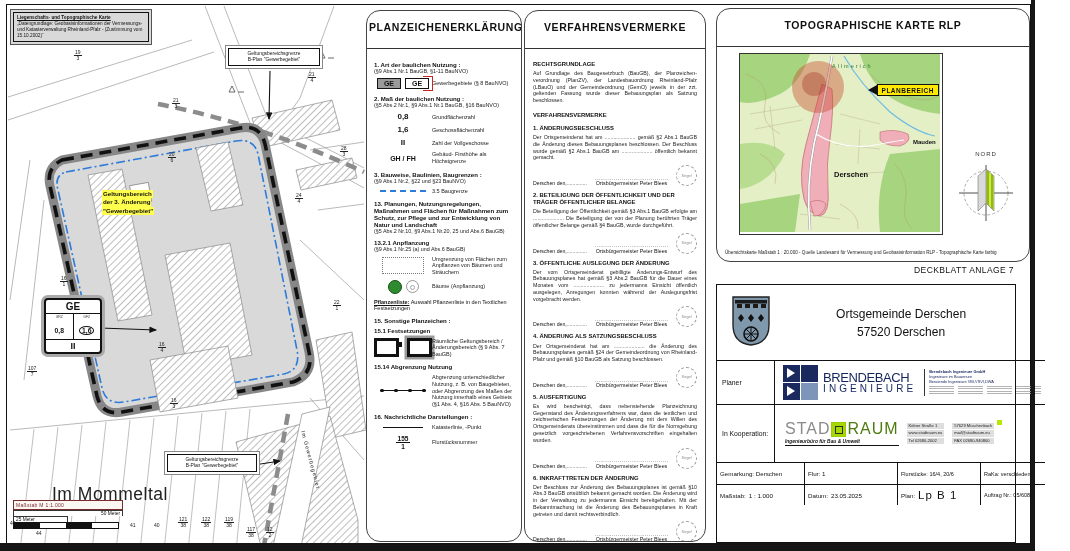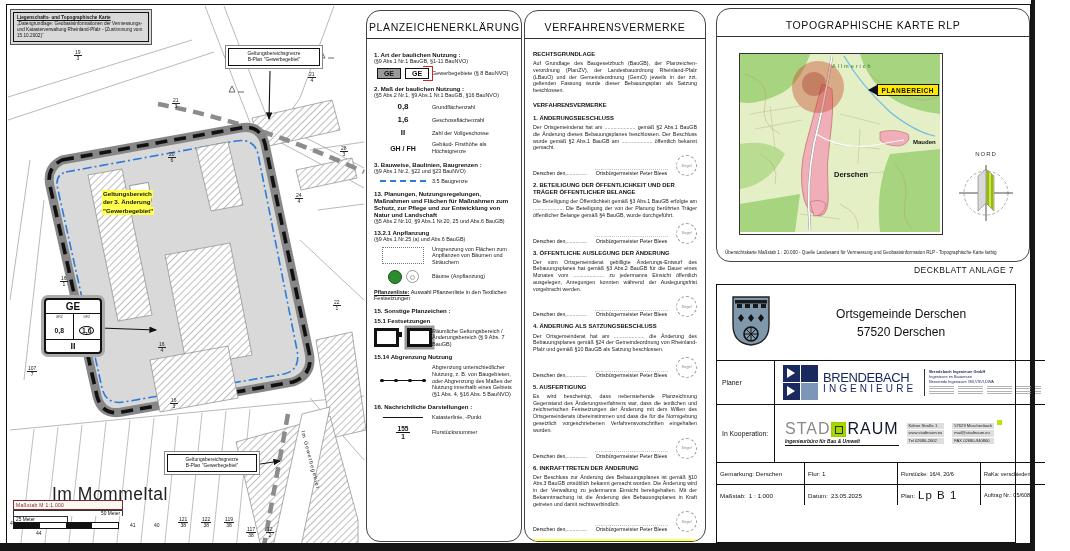--- a/index.html
+++ b/index.html
@@ -5,22 +5,22 @@
   html,body{margin:0;padding:0;background:#fff;}
   .sheet{position:relative;width:1070px;height:551px;background:#fff;overflow:hidden;
          font-family:"Liberation Sans",sans-serif;color:#111;}
   .abs{position:absolute;}
   .frame{position:absolute;left:6px;top:4px;width:1023px;height:539px;border:1.5px solid #111;}
   .edge-right{position:absolute;left:1031px;top:0;width:4px;height:551px;background:#161616;}
   .edge-bottom{position:absolute;left:0;top:543px;width:1035px;height:8px;background:#161616;}
 
   
   .panel{position:absolute;border:1px solid #444;border-radius:14px;background:#fff;overflow:hidden;}
-  .panel-h{font-weight:normal;text-align:center;font-size:10.5px;letter-spacing:.6px;
-           padding:10px 2px 5px;border-bottom:1px solid #333;}
+  .panel-h{font-weight:bold;text-align:center;font-size:10.5px;letter-spacing:.6px;
+           padding:10px 2px 15px;border-bottom:1px solid #333;}
 
   
   .lg{padding:6px 6px 0 7px;}
   .lh{font-weight:bold;font-size:6.1px;line-height:1.15;margin-top:6px;}
   .ls{font-size:5.4px;line-height:1.15;color:#222;}
   .lrow{display:flex;align-items:center;margin:4px 0 2px;}
   .lsym{width:58px;display:flex;justify-content:center;align-items:center;gap:4px;flex-shrink:0;}
   .ldesc{flex:1;font-size:5.5px;line-height:1.2;color:#222;}
   .gebox1{background:#9a9a9a;border:1.2px solid #111;font-size:7px;font-weight:bold;padding:1px 6px;}
   .gebox2{position:relative;background:#fff;border:1.2px solid #111;font-size:7px;font-weight:bold;padding:1px 6px;}
@@ -118,21 +118,21 @@
   .bb-fine{border-left:1px solid #333;margin-left:3px;padding-left:4px;font-size:3.9px;line-height:1.3;color:#14245c;}
   .bb-fine b{font-weight:bold;}
   .blurrow{display:flex;gap:4px;margin-top:2px;}
   .blur{height:10px;width:25px;background:repeating-linear-gradient(180deg,#9a9a9a 0 .9px,transparent .9px 2.5px);opacity:.75;}
   .sr-wrap{display:flex;align-items:center;gap:8px;padding:3px 4px 3px 10px;}
   .sr-logo{flex-shrink:0;}
   .sr-line1{display:flex;align-items:flex-end;font-size:16px;letter-spacing:1px;line-height:1;}
   .sr-stadt{color:#8a8a8a;}
   .sr-sq{width:13px;height:13px;background:#a6d800;border:1px solid #9acd00;position:relative;margin:0 1px;}
   .sr-sq::after{content:"";position:absolute;left:2.5px;top:2.5px;width:6px;height:6px;border:1.6px solid #2b2b2b;}
-  .sr-raum{color:#0f172a;}
+  .sr-raum{color:#4d7c0f;}
   .sr-tag{font-size:4.9px;font-style:italic;font-weight:bold;border-bottom:1px solid #111;margin-top:2px;padding-bottom:1px;}
   .sr-contacts{display:flex;gap:8px;font-size:4.1px;line-height:1.5;color:#222;position:relative;}
   .sr-contacts .col span{display:block;background:#dedede;padding:0 2px;margin:1px 0;}
   .sr-green{position:absolute;right:-8px;top:-2px;width:5px;height:5px;background:#b6e800;}
   .tb-table{display:grid;grid-template-rows:1fr 1fr;}
   .tb-tr{display:grid;grid-template-columns:87px 93px 83px 1fr;}
   .tb-tr + .tb-tr .td{border-top:1px solid #111;}
   .td{border-left:1px solid #111;font-size:6.2px;display:flex;align-items:center;padding:1px 3px;gap:3px;overflow:hidden;}
   .td:first-child{border-left:none;}
   .td.small{font-size:5.5px;}

